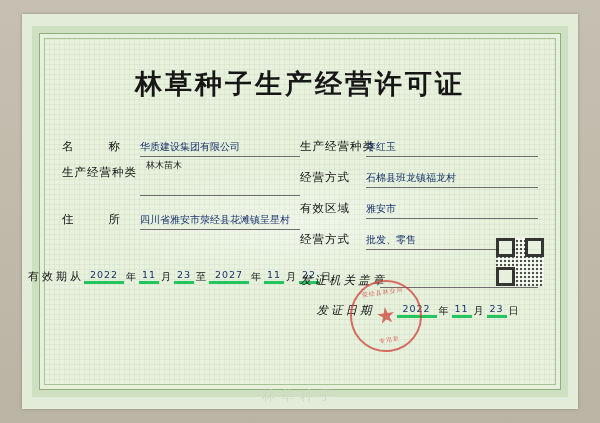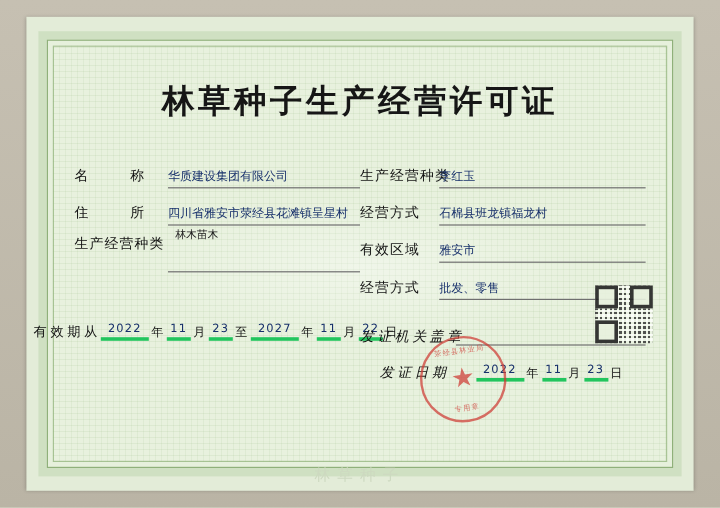--- a/index.html
+++ b/index.html
@@ -221,27 +221,27 @@
 
       <div class="title">林草种子生产经营许可证</div>
 
 
       <div class="body">
         <div class="col col-left">
           <div class="row">
             <div class="lbl">名　　称</div>
             <div class="val">华质建设集团有限公司</div>
           </div>
-          <div class="row">
-            <div class="lbl">住　　所</div>
-            <div class="val">四川省雅安市荥经县花滩镇呈星村</div>
-          </div>
           <div class="row tall">
             <div class="lbl" style="padding-top:8px;letter-spacing:1px;">生产经营种类</div>
             <div class="kindbox">林木苗木</div>
+          </div>
+          <div class="row">
+            <div class="lbl">住　　所</div>
+            <div class="val">四川省雅安市荥经县花滩镇呈星村</div>
           </div>
         </div>
 
         <div class="col col-right">
           <div class="row">
             <div class="lbl">生产经营种类</div>
             <div class="val">李红玉</div>
           </div>
           <div class="row">
             <div class="lbl">经营方式</div>

